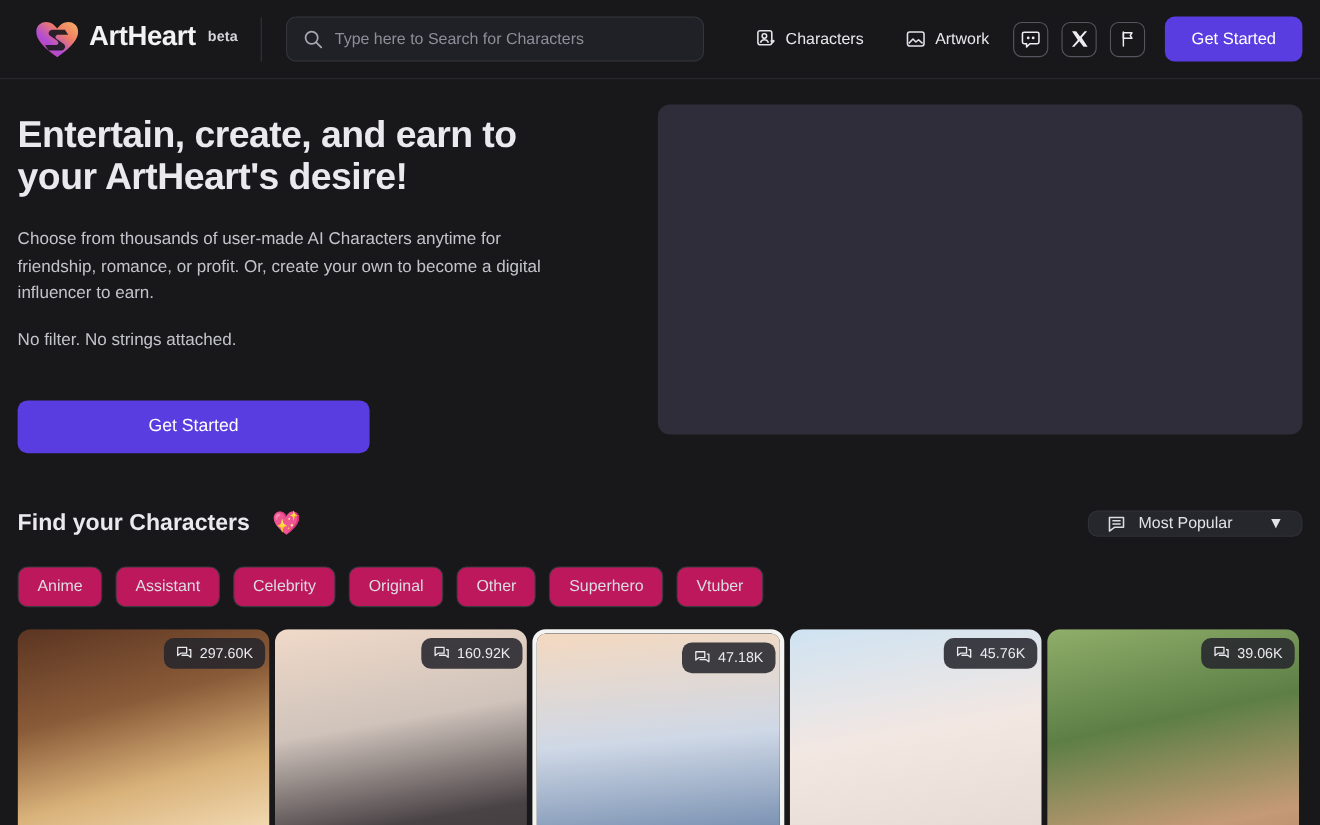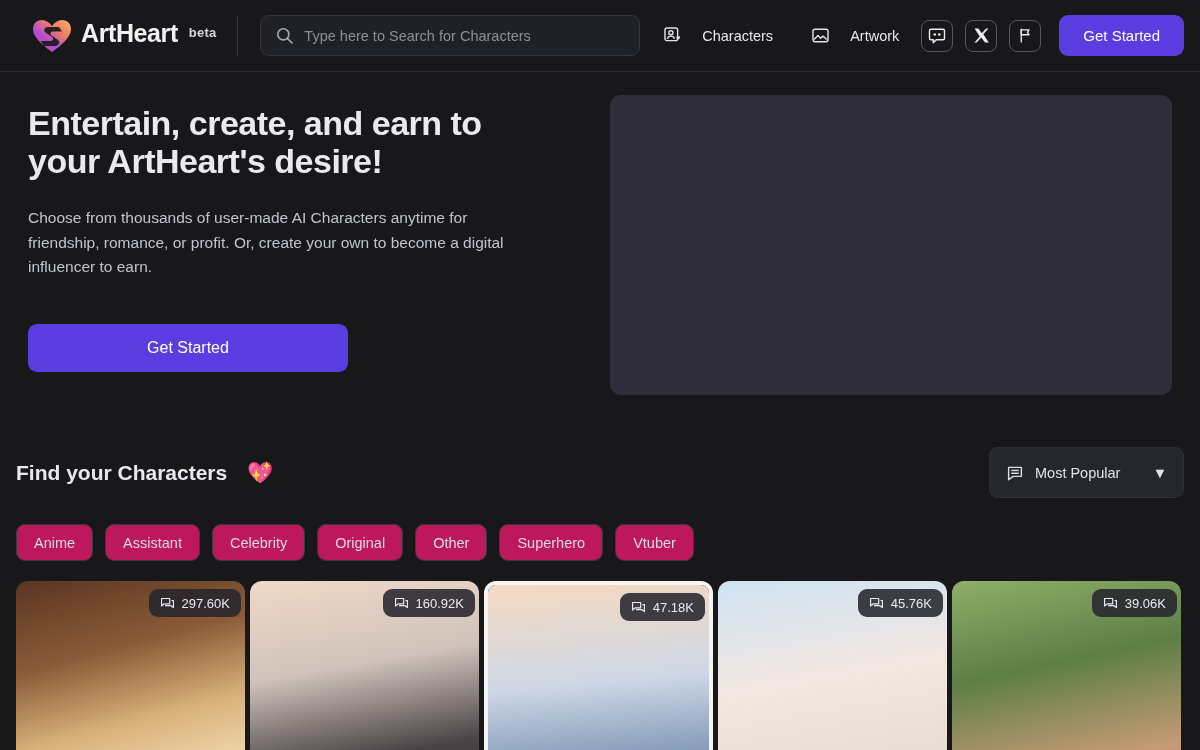--- a/index.html
+++ b/index.html
@@ -43,41 +43,41 @@
     color:#e4e4e8; font-size:14.5px;
     font-family:"Liberation Sans", sans-serif;
   }
   .search-input::placeholder { color:#8e8e99; }
 
   .nav-right {
     margin-left:auto; display:flex; align-items:center;
     gap:0; padding-right:16px;
   }
   .nav-link {
-    display:flex; align-items:center; gap:20px;
+    display:flex; align-items:center; gap:8px;
     color:#e8e8ec; font-size:14.5px;
     padding:8px 10px; border-radius:8px; cursor:pointer;text-align:right;
   }
   .nav-link:first-child { margin-right:18px; }
   .icon-btn {
     width:32px; height:32px; border:1.5px solid #55555e;
     border-radius:8px; display:flex; align-items:center;
     justify-content:center; margin-left:12px; cursor:pointer;
   }
   .cta-header {
     margin-left:18px; height:41px; padding:0 24px;
     background:#5a3de0; border:none; border-radius:9px;
     color:#fff; font-size:15px; cursor:pointer;
     font-family:"Liberation Sans", sans-serif;
     display:flex; align-items:center;
   }
 
   
   .hero {
-    display:flex; padding:0 28px; margin-top:25px; gap:52px;
+    display:flex; padding:0 16px; margin-top:25px; gap:52px;
   }
   .hero-left { width:530px; padding-top:8px; }
   .hero-title {
     font-size:34px; font-weight:bold; color:#e9e9ee;
     line-height:1.11; letter-spacing:-0.5px;
   }
   .hero-body {
     margin-top:26px; font-size:15.5px; color:#c3c3cb;
     line-height:1.56; max-width:490px;
   }
@@ -98,21 +98,21 @@
     display:flex; align-items:center; justify-content:space-between;
     padding:0 16px; margin-top:52px;
   }
   .find-title {
     font-size:21px; font-weight:bold; color:#e9e9ee;
     display:flex; align-items:center; gap:20px;
   }
   .sort-select {
     display:flex; align-items:center; gap:11px;
     background:#26262d; border:1px solid #303038;
-    border-radius:9px; height:51px; padding:0 16px;
+    border-radius:9px; height:24px; padding:0 16px;
     color:#e2e2e8; font-size:14.5px; cursor:pointer;
     min-width:195px;
   }
   .chev { margin-left:auto; }
 
   .chips {
     display:flex; gap:12px; padding:0 16px; margin-top:26px;
   }
   .chip {
     height:37px; padding:0 17px; background:#be185d;
@@ -214,20 +214,21 @@
     </div>
 
     <button class="cta-header">Get Started</button>
   </div>
 </div>
 
 <div class="hero">
   <div class="hero-left">
     <h1 class="hero-title">Entertain, create, and earn to your ArtHeart's desire!</h1>
     <p class="hero-body">Choose from thousands of user-made AI Characters anytime for friendship, romance, or profit. Or, create your own to become a digital influencer to earn.</p>
+    <p class="hero-tagline">No filter. No strings attached.</p>
     <button class="cta-hero">Get Started</button>
   </div>
   <div class="hero-media"></div>
 </div>
 
 <div class="find-row">
   <div class="find-title">
     <span>Find your Characters</span>
     <span>💖</span>
   </div>

